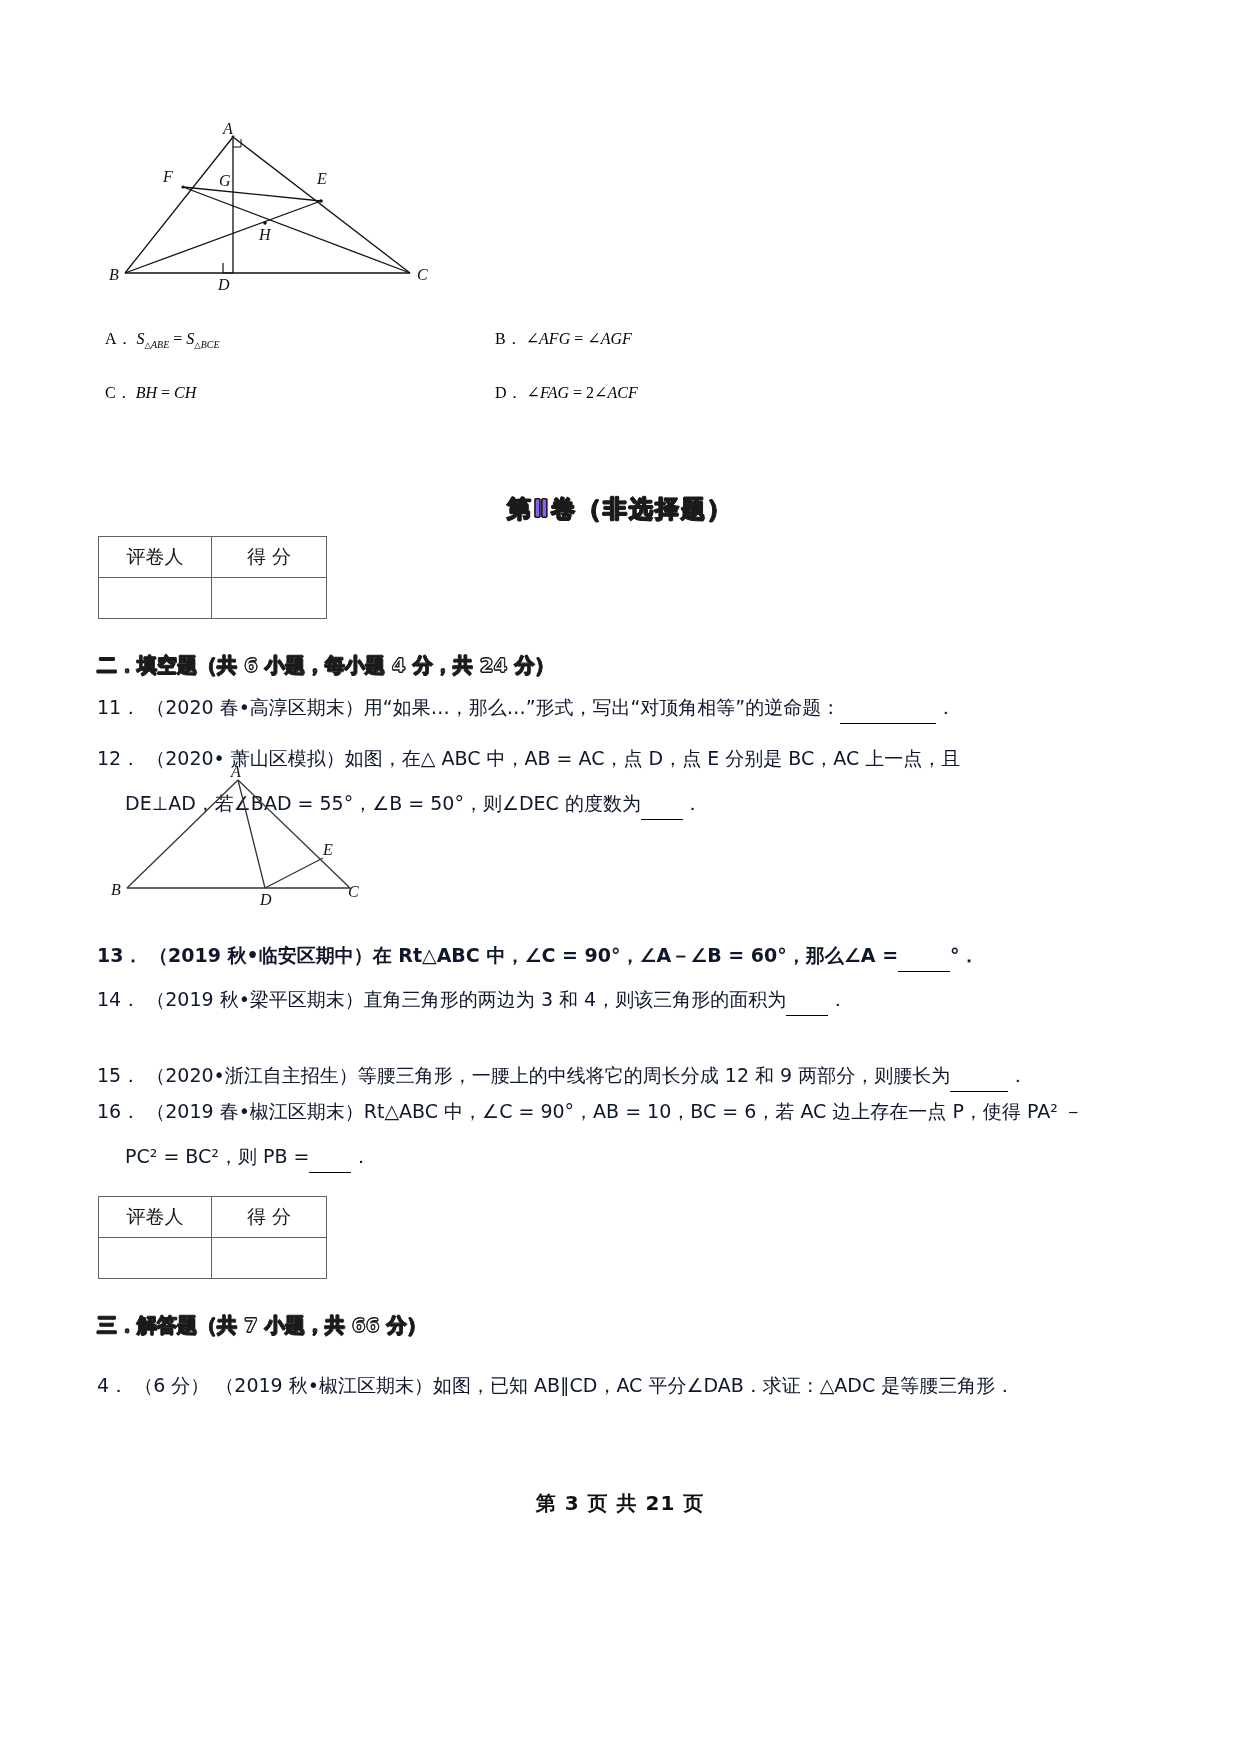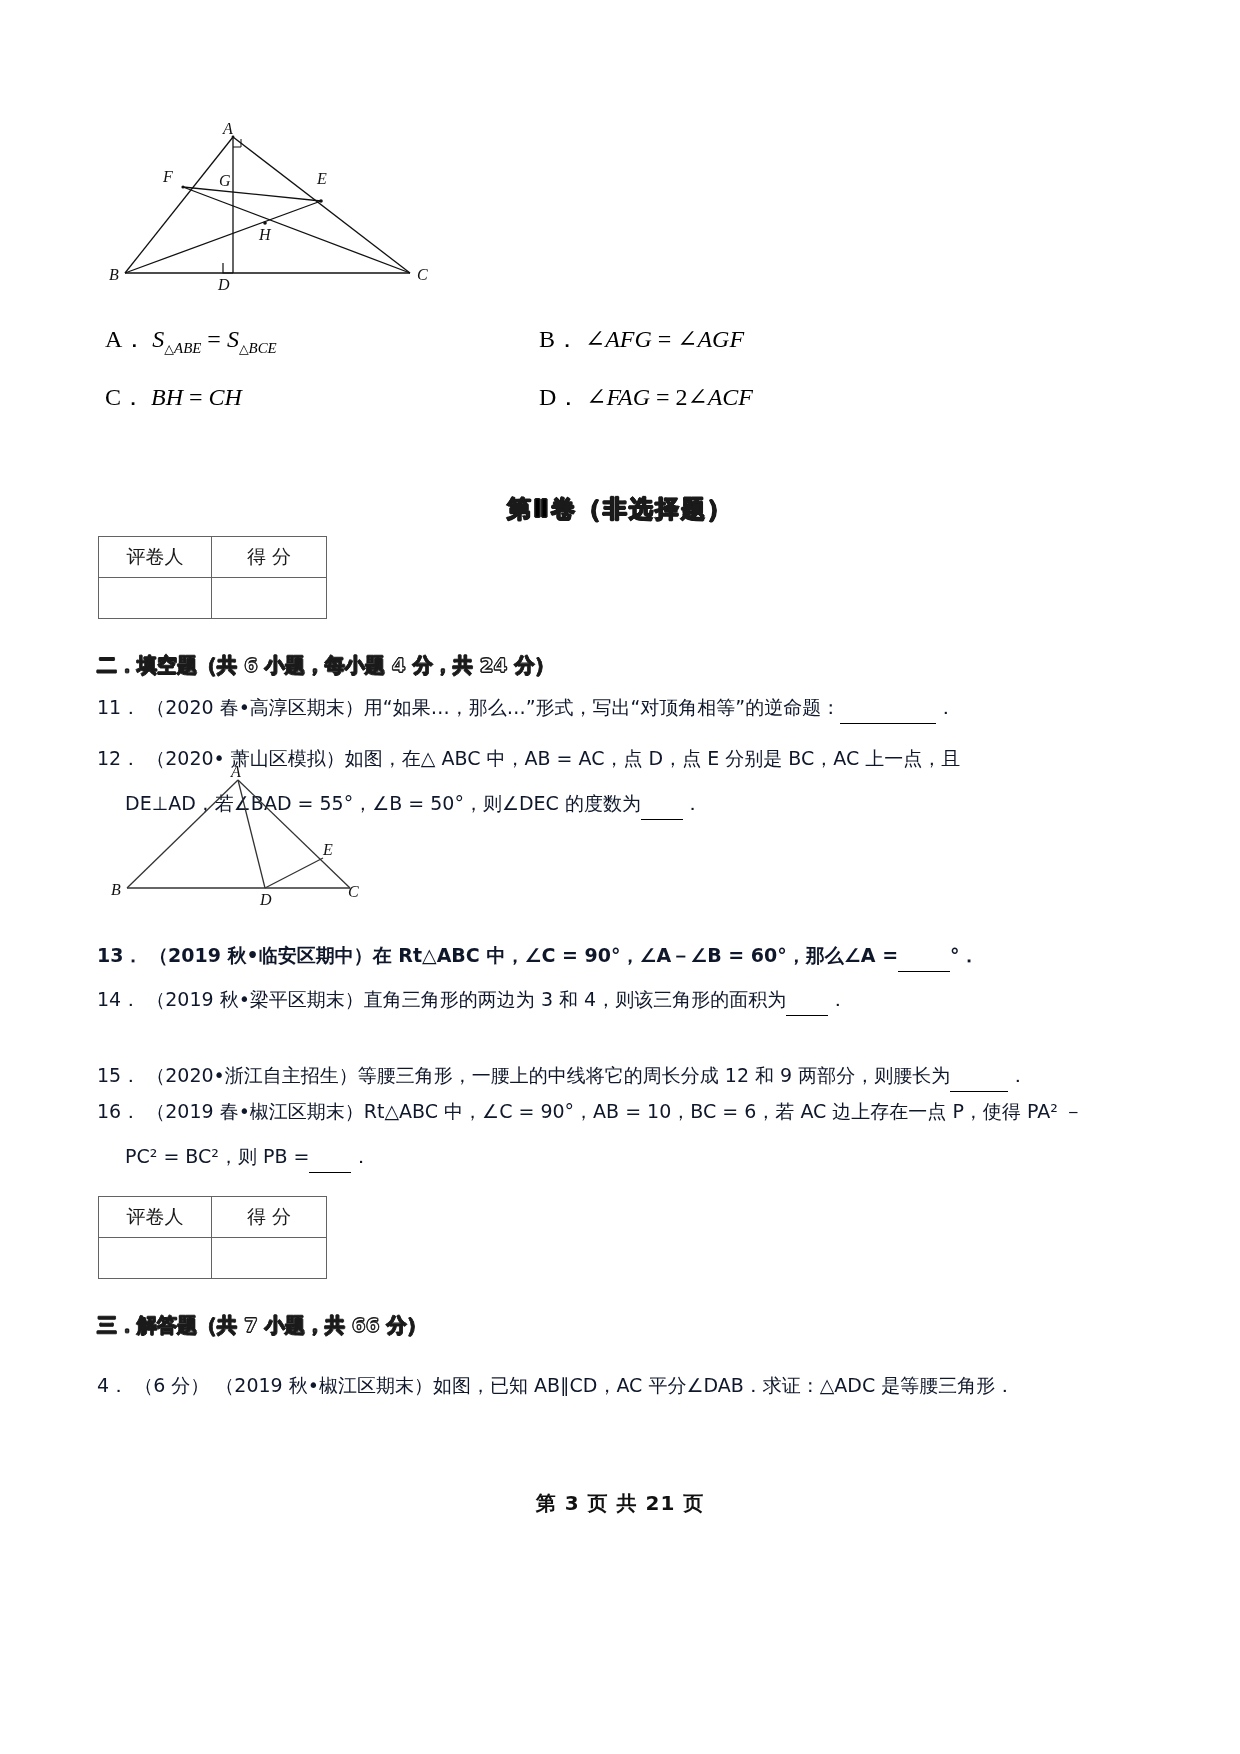--- a/index.html
+++ b/index.html
@@ -53,41 +53,40 @@
 
   
   .options {
     position: absolute;
     left: 105px;
     top: 322px;
     width: 1000px;
   }
   .opt-row {
     display: flex;
-    font-size: 24px;
+    font-size: 16px;
     line-height: 34px;
     margin-bottom: 14px;
-    gap: 32px;
   }
   .opt-col { width: 390px; }
-  .opt-col.second { width: auto; margin-left: 12px; }
+  .opt-col.second { width: auto; margin-left: 0px; }
   .opt-key { font-family: "Liberation Serif", serif; }
 
   
   #volume-heading {
     position: absolute;
     top: 493px;
     left: 0;
     width: 1240px;
     text-align: center;
     font-family: "DejaVu Sans", sans-serif;
     font-weight: bold;
     font-size: 24px;
     letter-spacing: 2px;
-    color: #000000;
+    color: #8b5cf6;
     -webkit-text-stroke: 1.1px #1a1a1a;
     text-shadow:
       -1px 0 0 #1a1a1a, 1px 0 0 #1a1a1a,
       0 -1px 0 #1a1a1a, 0 1px 0 #1a1a1a;
   }
 
   
   .score-table {
     position: absolute;
     border-collapse: collapse;

